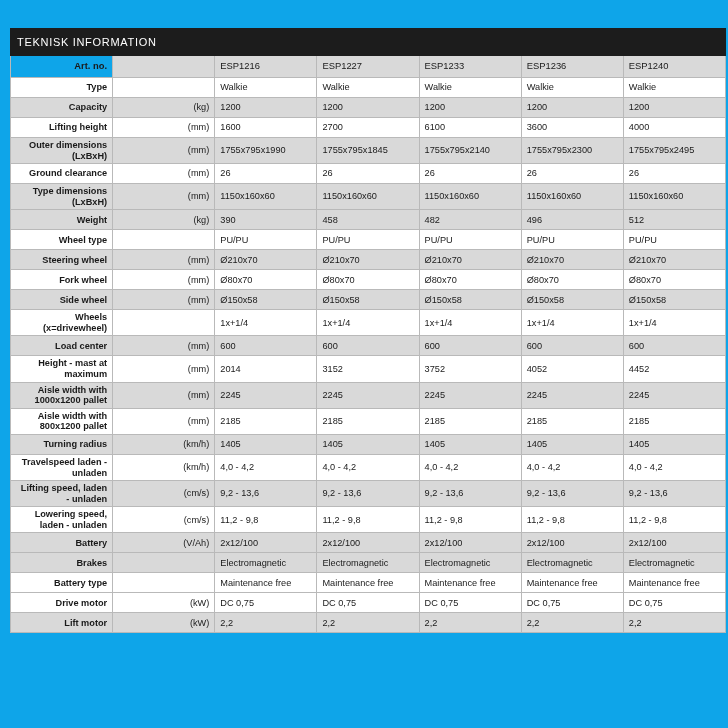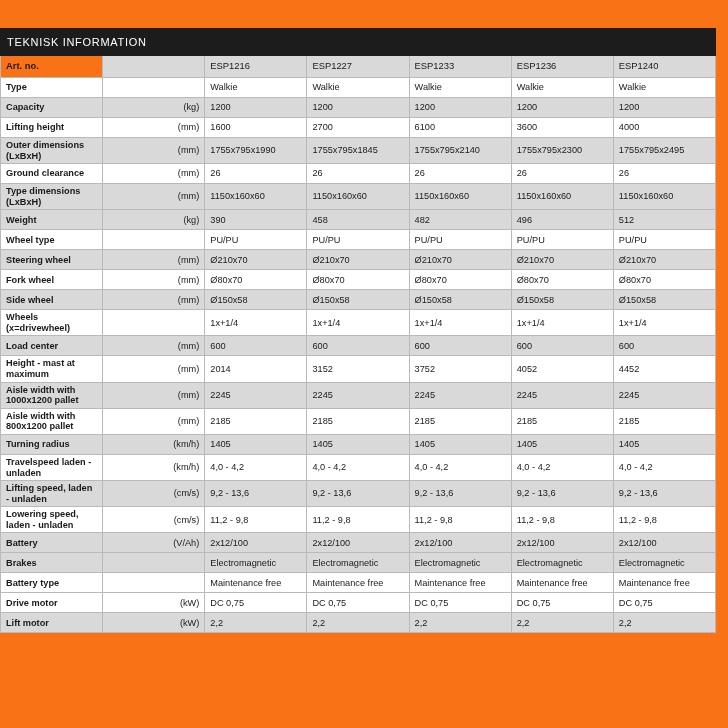--- a/index.html
+++ b/index.html
@@ -7,22 +7,22 @@
     padding: 0;
     width: 728px;
     height: 728px;
     background: #ffffff;
     font-family: "Liberation Sans", sans-serif;
   }
   .sheet {
     width: 728px;
     height: 728px;
     box-sizing: border-box;
-    padding: 28px 6px 6px 0;
-    background: #f97316;
+    padding: 28px 6px 6px 10px;
+    background: #0ea5e9;
   }
   .spec-table {
     border-collapse: collapse;
     width: 716px;
     table-layout: fixed;
     font-size: 9.2px;
     color: #1a1a1a;
   }
   .spec-table td, .spec-table th {
     border: 1px solid #b9b9b9;
@@ -46,20 +46,21 @@
     background: #d9d9d9;
     font-weight: bold;
     font-size: 9.4px;
     height: 17px;
   }
   .hdr-row td.lbl { font-weight: bold; }
   td.lbl {
     width: 120px;
     font-weight: bold;
     background: inherit;
+    text-align: right;
   }
   td.unit {
     width: 46px;
     text-align: right;
     font-weight: normal;
   }
   td.val {
     width: 106px;
     font-weight: normal;
   }

